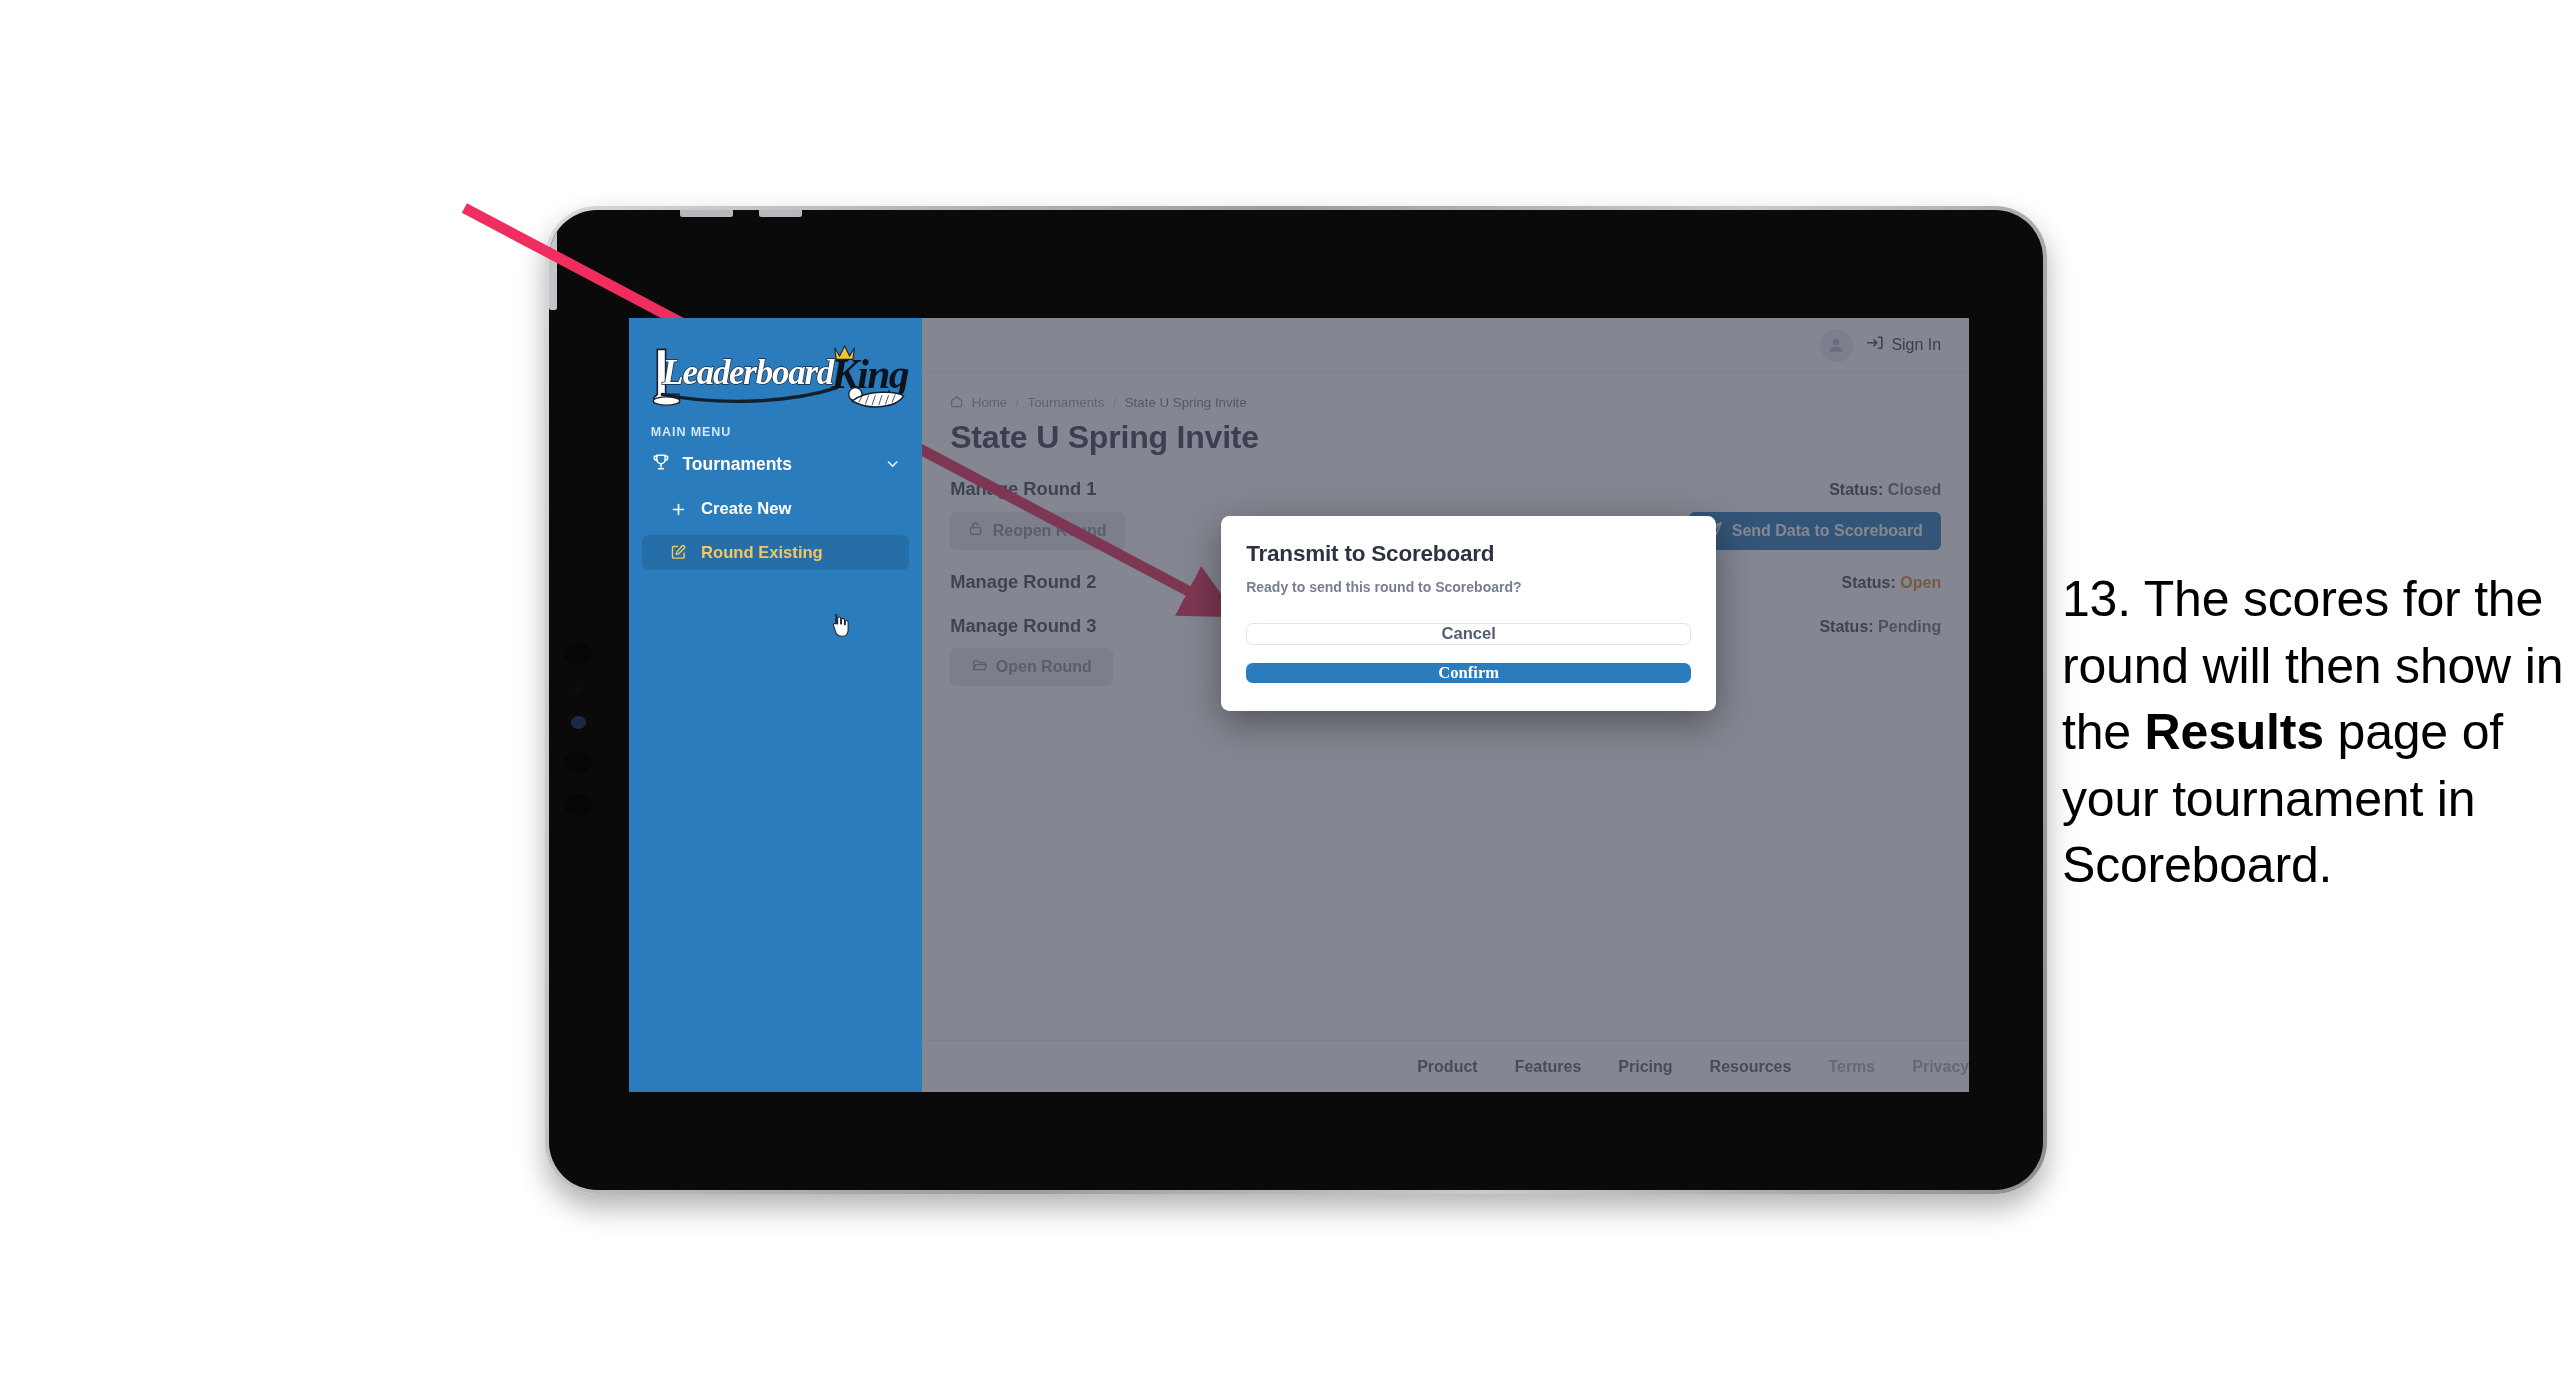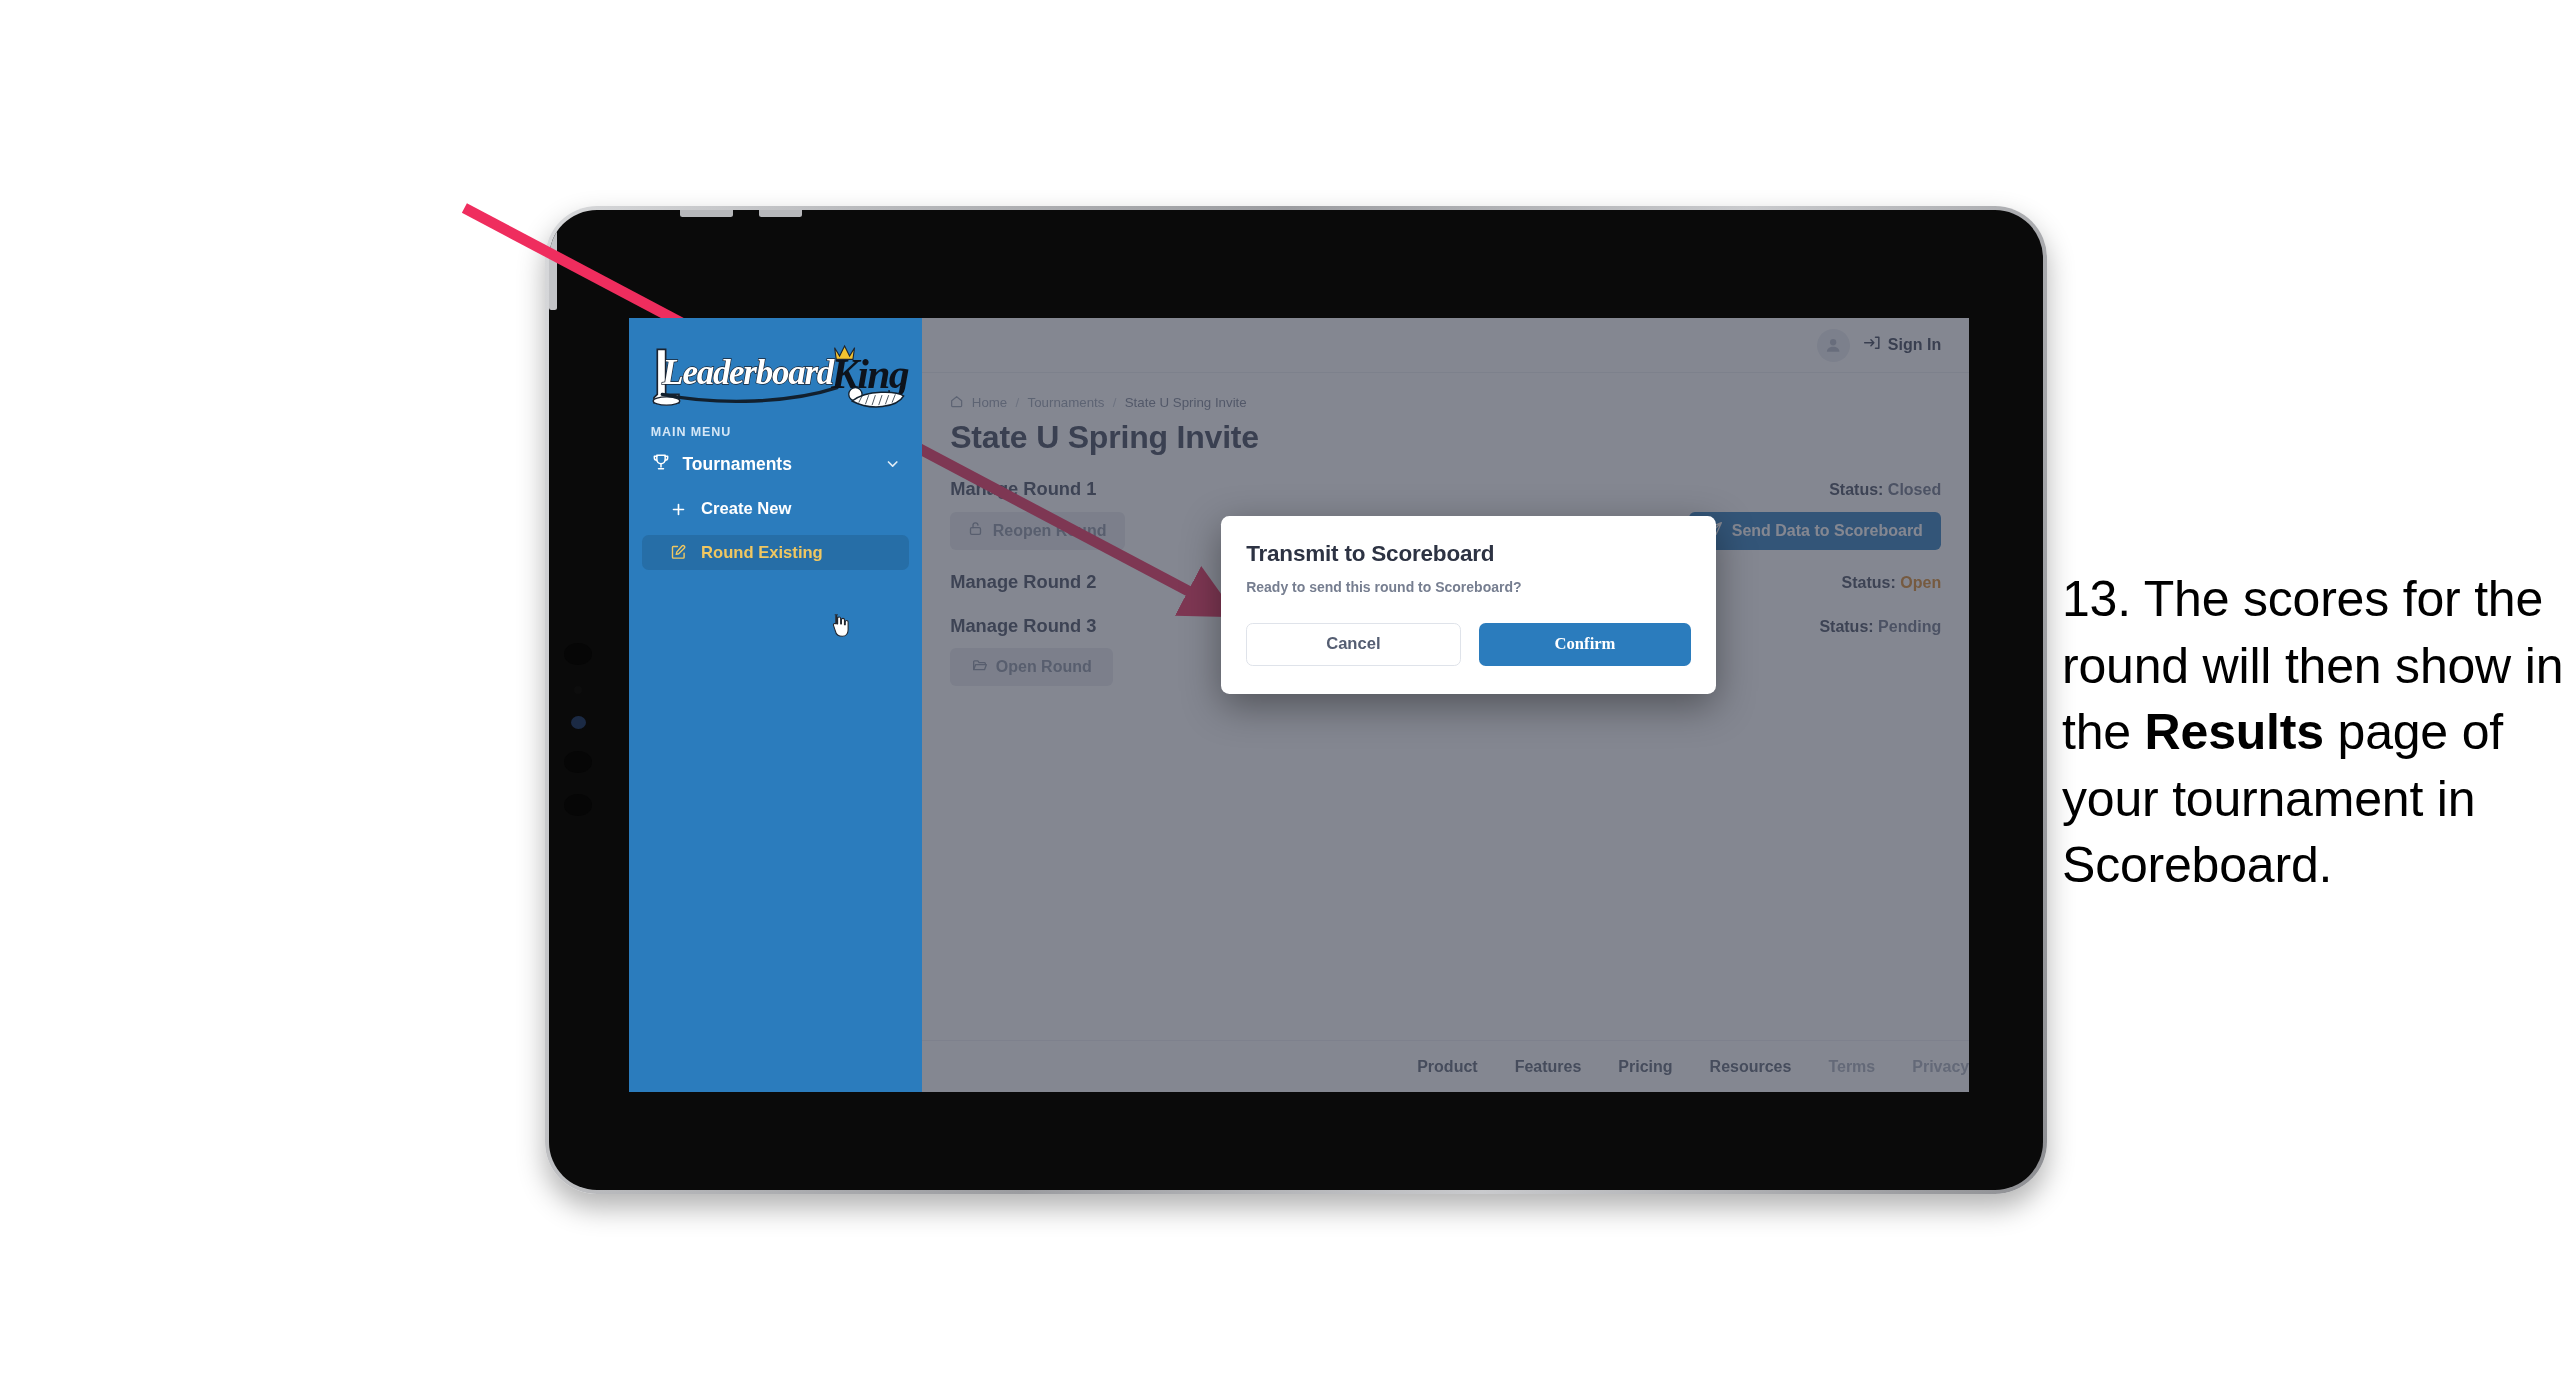--- a/index.html
+++ b/index.html
@@ -97,21 +97,21 @@
   .nav-sub .ic { width: 18.3px; height: 18.3px; display:flex; align-items:center; justify-content:center; }
 
   
   #main { flex: 1 1 auto; position: relative; background:#ffffff; display:flex; flex-direction:column; }
   #topbar {
     height: 55px; display:flex; align-items:center; justify-content:flex-end;
     padding-right: 28px; gap: 13.3px; border-bottom: 0.8px solid #eceef1;
     background:#fff;
   }
   .avatar { width: 33px; height: 33px; border-radius:50%; background:#e9ecf1; display:flex; align-items:center; justify-content:center; }
-  .signin { display:flex; align-items:center; gap:7.5px; color:#3a4256; font-size:16px; font-weight:700; }
+  .signin { display:flex; align-items:center; gap:7.5px; color:#3a4256; font-size:16px; font-weight:400; }
 
   #content { flex:1 1 auto; padding: 21.6px 28px 0 28px; background:#fff; }
   .crumbs { display:flex; align-items:center; gap:8.3px; color:#9aa2b1; font-size:13.3px; }
   .crumbs .sep { color:#c3c9d3; }
   .crumbs .cur { color:#7d8596; }
   #page-title { color:#3d4558; font-size:32px; font-weight:800; margin-top: 8.3px; letter-spacing:-0.2px; }
 
   .round-block { margin-top: 21.6px; }
   .round-head { display:flex; align-items:baseline; justify-content:space-between; }
   .round-name { color:#454d60; font-size:18.3px; font-weight:700; }
@@ -145,21 +145,21 @@
   
   #modal {
     position:absolute; z-index: 9;
     left: 592px; top: 198px; width: 495px;
     background:#ffffff; border-radius: 8.3px;
     box-shadow: 0 11.6px 38px rgba(0,0,0,.38);
     padding: 25px 25px 28px 25px;
   }
   #modal-title { color:#2d3343; font-size:22.5px; font-weight:800; letter-spacing:-0.2px; }
   #modal-body  { color:#767e90; font-size:14px; font-weight:600; margin-top: 11.6px; }
-  #modal-actions { display:flex; gap: 18.3px; margin-top: 28px; }
+  #modal-actions { display:flex; gap: 18.3px; margin-top: 28px; flex-direction: column; }
   #btn-cancel {
     flex: 1 1 0; height: 43px; border-radius: 6.7px; background:#ffffff;
     border: 0.8px solid #dfe3ea; color:#555e72; font-size:16.6px; font-weight:600;
     display:flex; align-items:center; justify-content:center; font-family:inherit;
   }
   #btn-confirm {
     flex: 1 1 0; height: 43px; border-radius: 6.7px; background:#2b7cbd;
     border: none; color:#ffffff; font-size:16.6px; font-weight:700;
     display:flex; align-items:center; justify-content:center; font-family:Liberation Serif, serif;
   }

